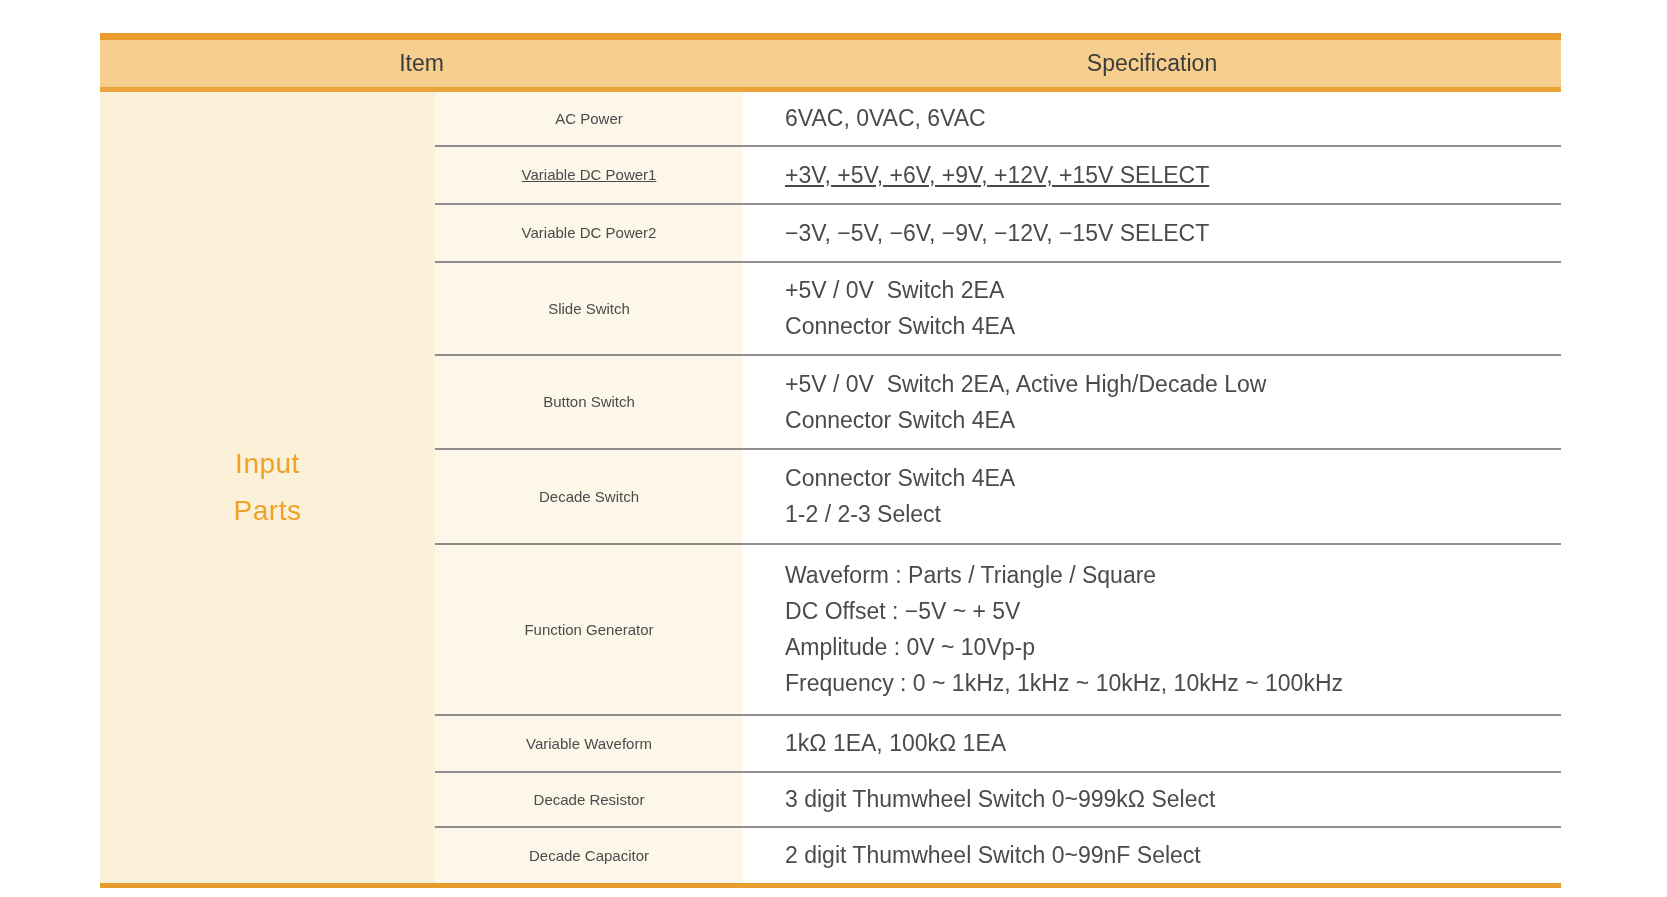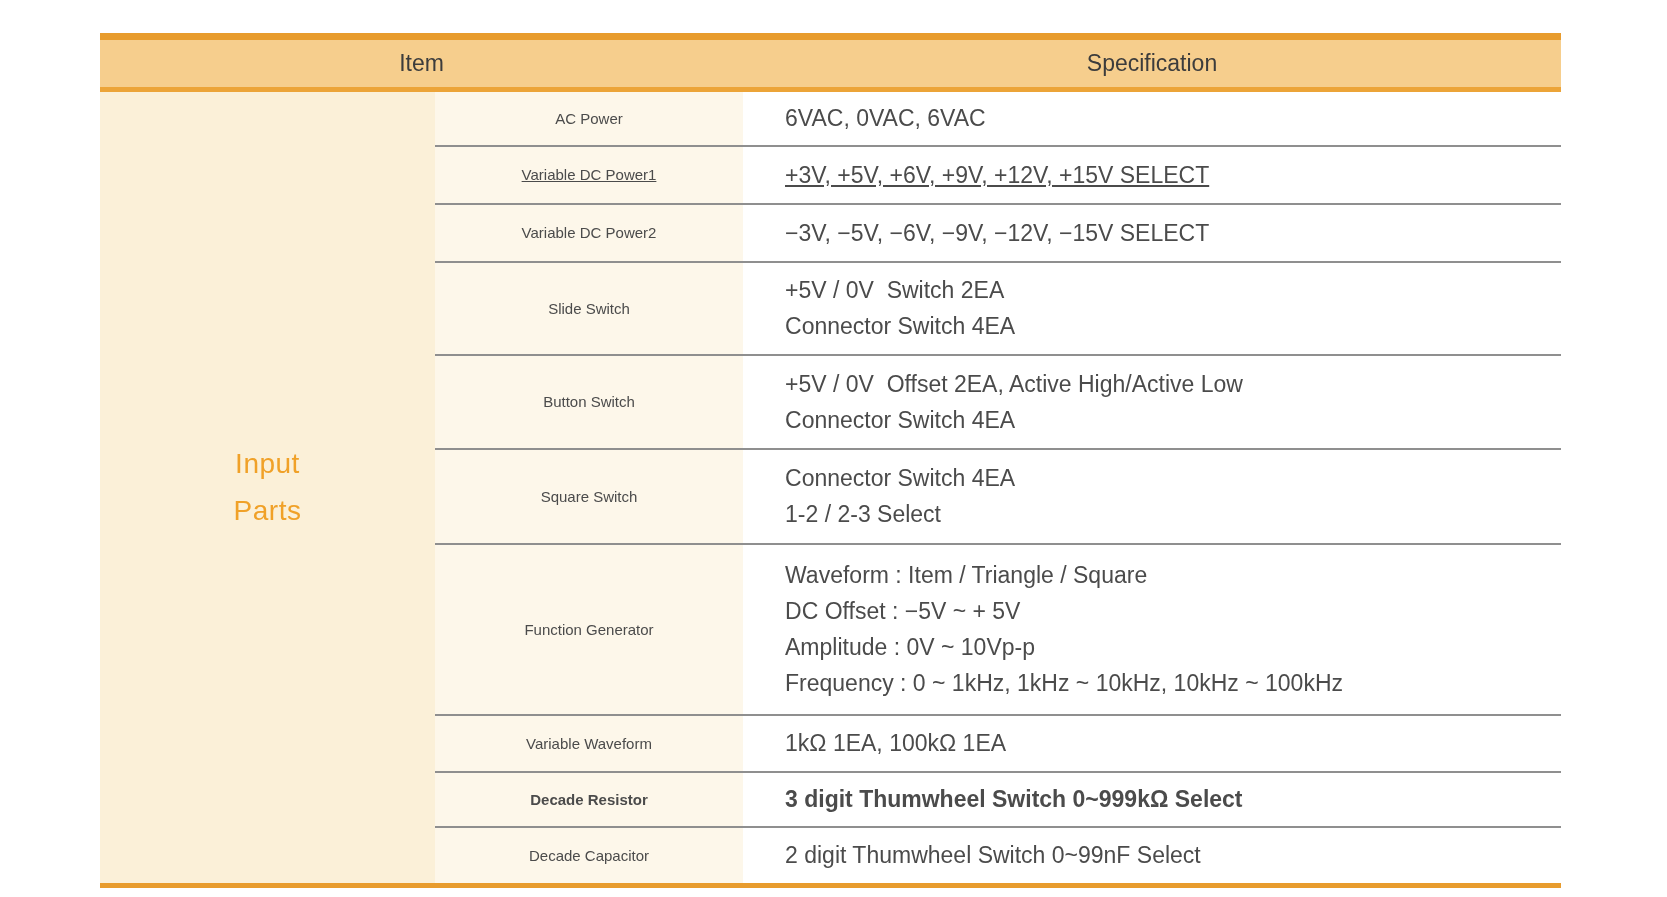--- a/index.html
+++ b/index.html
@@ -119,47 +119,47 @@
           <tr style="height: 93px;">
             <td class="item-cell">Slide Switch</td>
             <td class="spec-cell">
               <div class="spec-line">+5V / 0V  Switch 2EA</div>
               <div class="spec-line">Connector Switch 4EA</div>
             </td>
           </tr>
           <tr style="height: 94px;">
             <td class="item-cell">Button Switch</td>
             <td class="spec-cell">
-              <div class="spec-line">+5V / 0V  Offset 2EA, Active High/Active Low</div>
+              <div class="spec-line">+5V / 0V  Switch 2EA, Active High/Decade Low</div>
               <div class="spec-line">Connector Switch 4EA</div>
             </td>
           </tr>
           <tr style="height: 95px;">
-            <td class="item-cell">Square Switch</td>
+            <td class="item-cell">Decade Switch</td>
             <td class="spec-cell">
               <div class="spec-line">Connector Switch 4EA</div>
               <div class="spec-line">1-2 / 2-3 Select</div>
             </td>
           </tr>
           <tr style="height: 171px;">
             <td class="item-cell">Function Generator</td>
             <td class="spec-cell">
-              <div class="spec-line">Waveform : Item / Triangle / Square</div>
+              <div class="spec-line">Waveform : Parts / Triangle / Square</div>
               <div class="spec-line">DC Offset : −5V ~ + 5V</div>
               <div class="spec-line">Amplitude : 0V ~ 10Vp-p</div>
               <div class="spec-line">Frequency : 0 ~ 1kHz, 1kHz ~ 10kHz, 10kHz ~ 100kHz</div>
             </td>
           </tr>
           <tr style="height: 57px;">
             <td class="item-cell">Variable Waveform</td>
             <td class="spec-cell">
               <div class="spec-line">1kΩ 1EA, 100kΩ 1EA</div>
             </td>
           </tr>
-          <tr style="height: 55px; font-weight: bold;">
+          <tr style="height: 55px;">
             <td class="item-cell">Decade Resistor</td>
             <td class="spec-cell">
               <div class="spec-line">3 digit Thumwheel Switch 0~999kΩ Select</div>
             </td>
           </tr>
           <tr class="last-row" style="height: 56px;">
             <td class="item-cell">Decade Capacitor</td>
             <td class="spec-cell">
               <div class="spec-line">2 digit Thumwheel Switch 0~99nF Select</div>
             </td>

